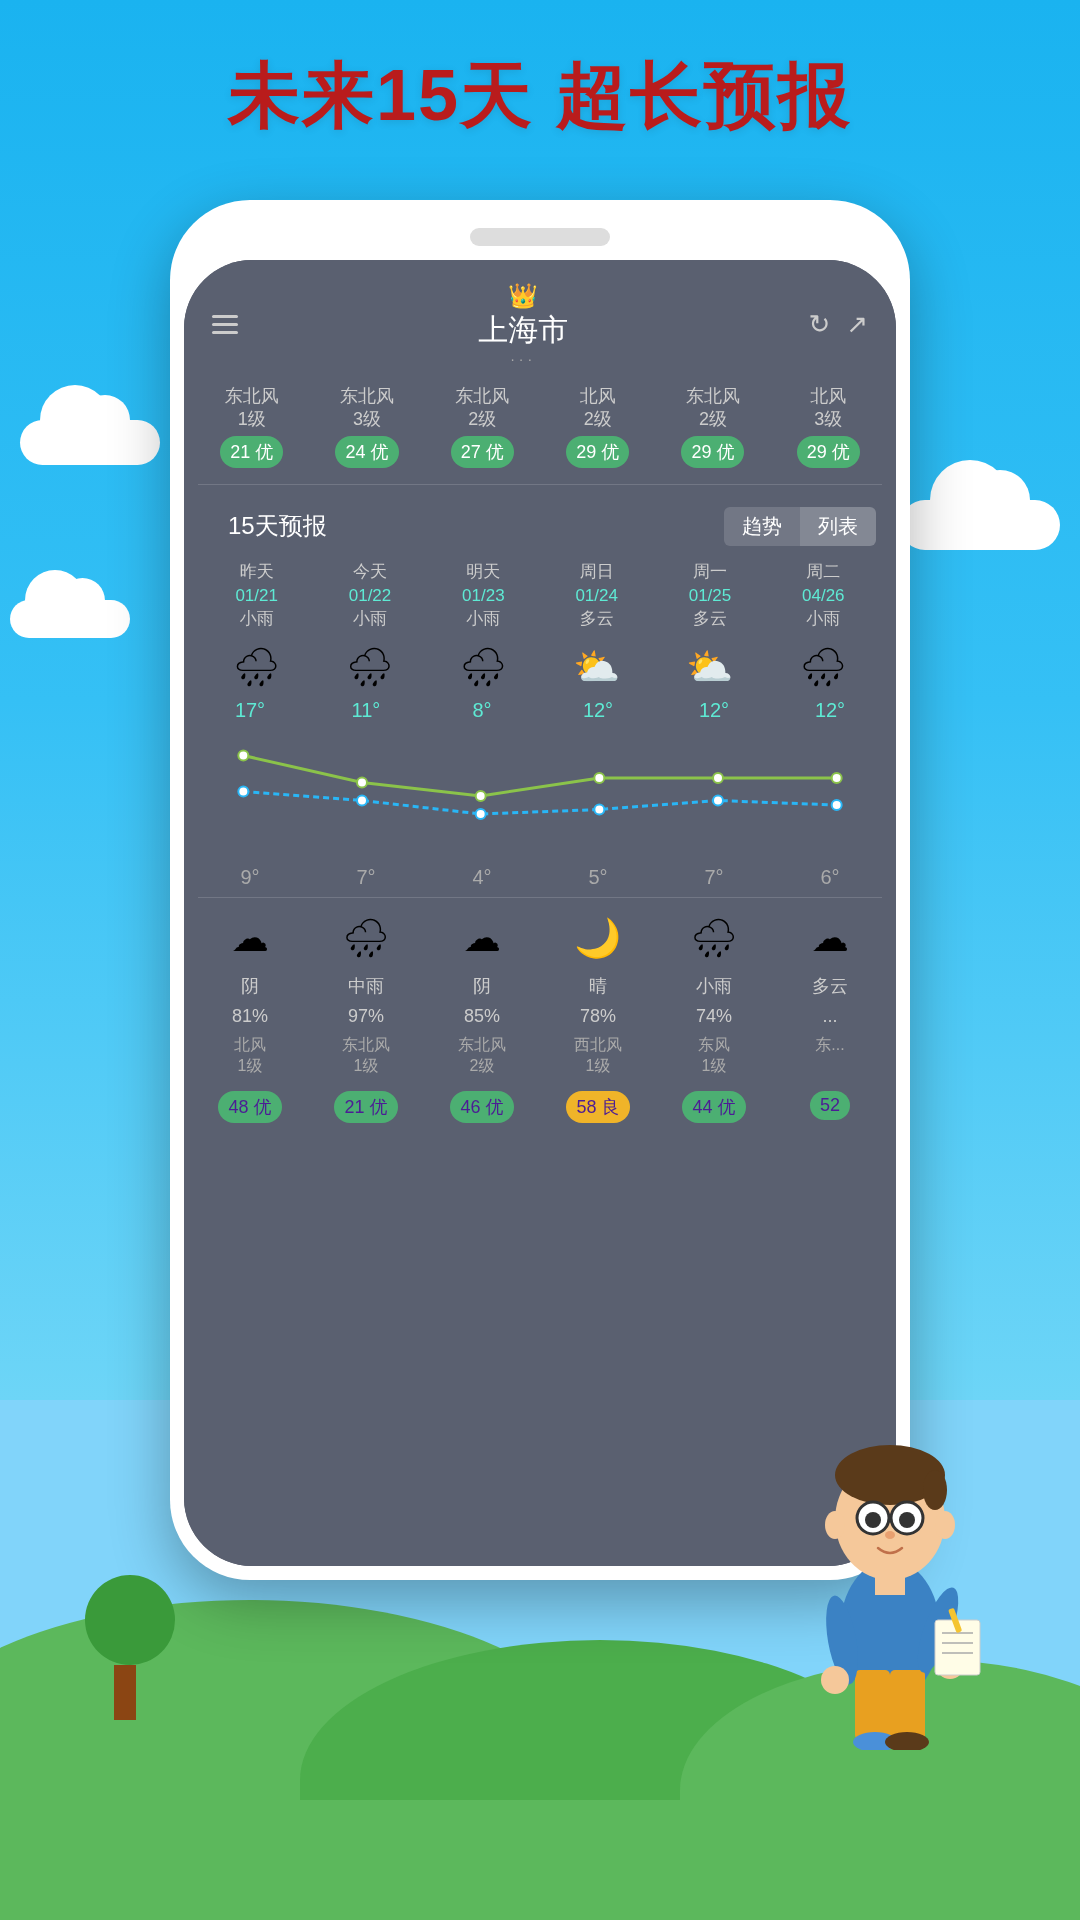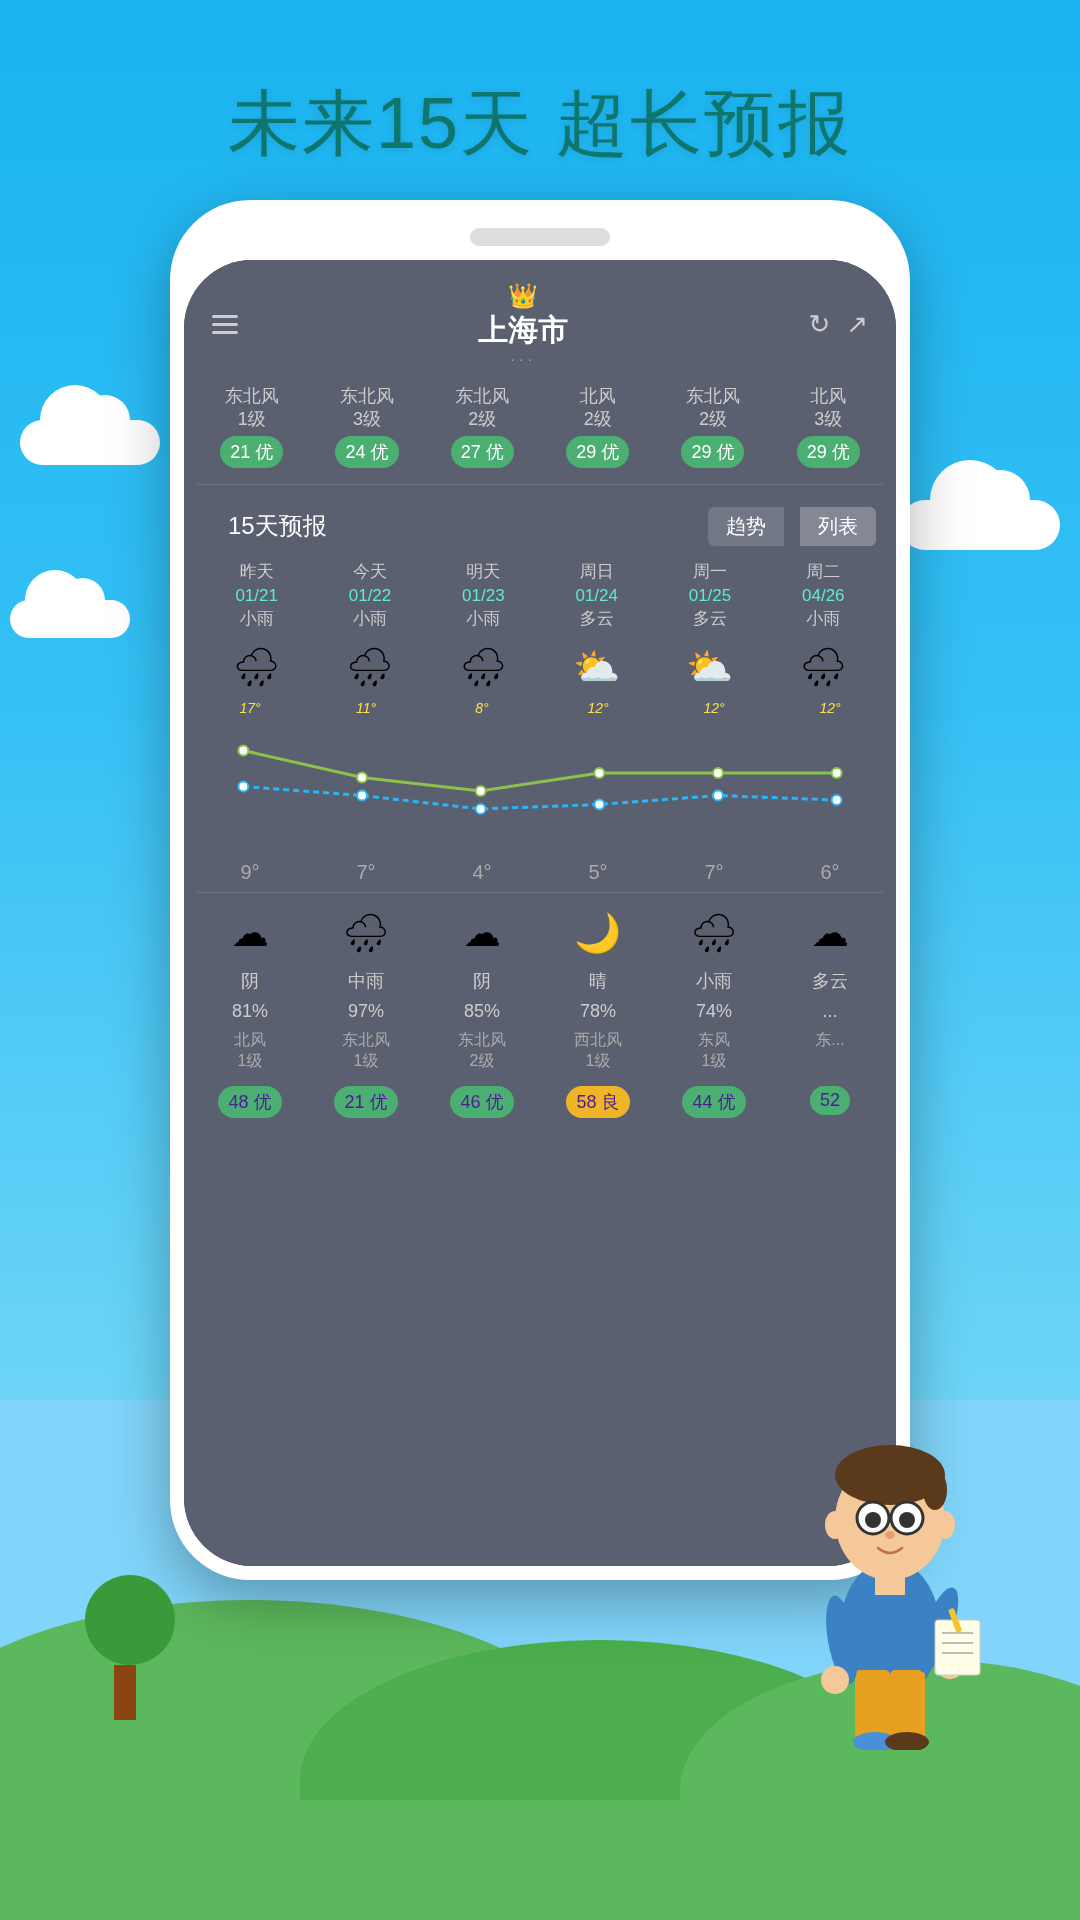--- a/index.html
+++ b/index.html
@@ -148,27 +148,27 @@
       bottom: 170px;
       right: 80px;
       z-index: 10;
       width: 220px;
       height: 380px;
     }
 
     
     .main-title {
       position: absolute;
-      top: 76px;
+      top: 48px;
       left: 0;
       right: 0;
       text-align: center;
-      color: #0f766e;
+      color: #b91c1c;
       font-size: 72px;
-      font-weight: normal;
+      font-weight: bold;
       z-index: 5;
       text-shadow: 0 2px 8px rgba(0,0,0,0.1);
       letter-spacing: 2px;
     }
 
     
     .phone-frame {
       position: absolute;
       top: 200px;
       left: 50%;
@@ -220,21 +220,21 @@
       justify-content: space-between;
       padding: 22px 28px 10px;
     }
     .top-bar-city {
       text-align: center;
       color: white;
       font-size: 28px;
     }
     .top-bar-city .city-name {
       font-size: 30px;
-      font-weight: 700;
+      font-weight: 400;
     }
     .top-bar-city .dots {
       font-size: 14px;
       color: #aaa;
       letter-spacing: 4px;
     }
     .top-bar-icons {
       display: flex;
       gap: 16px;
     }
@@ -279,21 +279,21 @@
       justify-content: space-between;
       padding: 14px 20px 10px;
     }
     .forecast-title {
       color: white;
       font-size: 24px;
       margin-left: 24px;
     }
     .forecast-tabs {
       display: flex;
-      gap: 16px;
+      gap: 0;
     }
     .forecast-tab {
       padding: 6px 18px;
       font-size: 20px;
       color: white;
       background: rgba(255,255,255,0.15);
       cursor: pointer;
     }
     .forecast-tab:first-child { border-radius: 6px 0 0 6px; }
     .forecast-tab:last-child { border-radius: 0 6px 6px 0; background: rgba(255,255,255,0.25); }
@@ -331,23 +331,22 @@
     }
     .temp-labels-low {
       display: flex;
       padding: 0 8px;
     }
     .temp-col {
       flex: 1;
       text-align: center;
     }
     .temp-high {
-      color: #fde047;
-      font-size: 14px;
-      font-style: italic;
+      color: #5eead4;
+      font-size: 20px;
     }
     .temp-low {
       color: #aaa;
       font-size: 20px;
     }
     .bottom-days-row {
       display: flex;
       padding: 0 8px;
     }
     .bottom-day-col {

